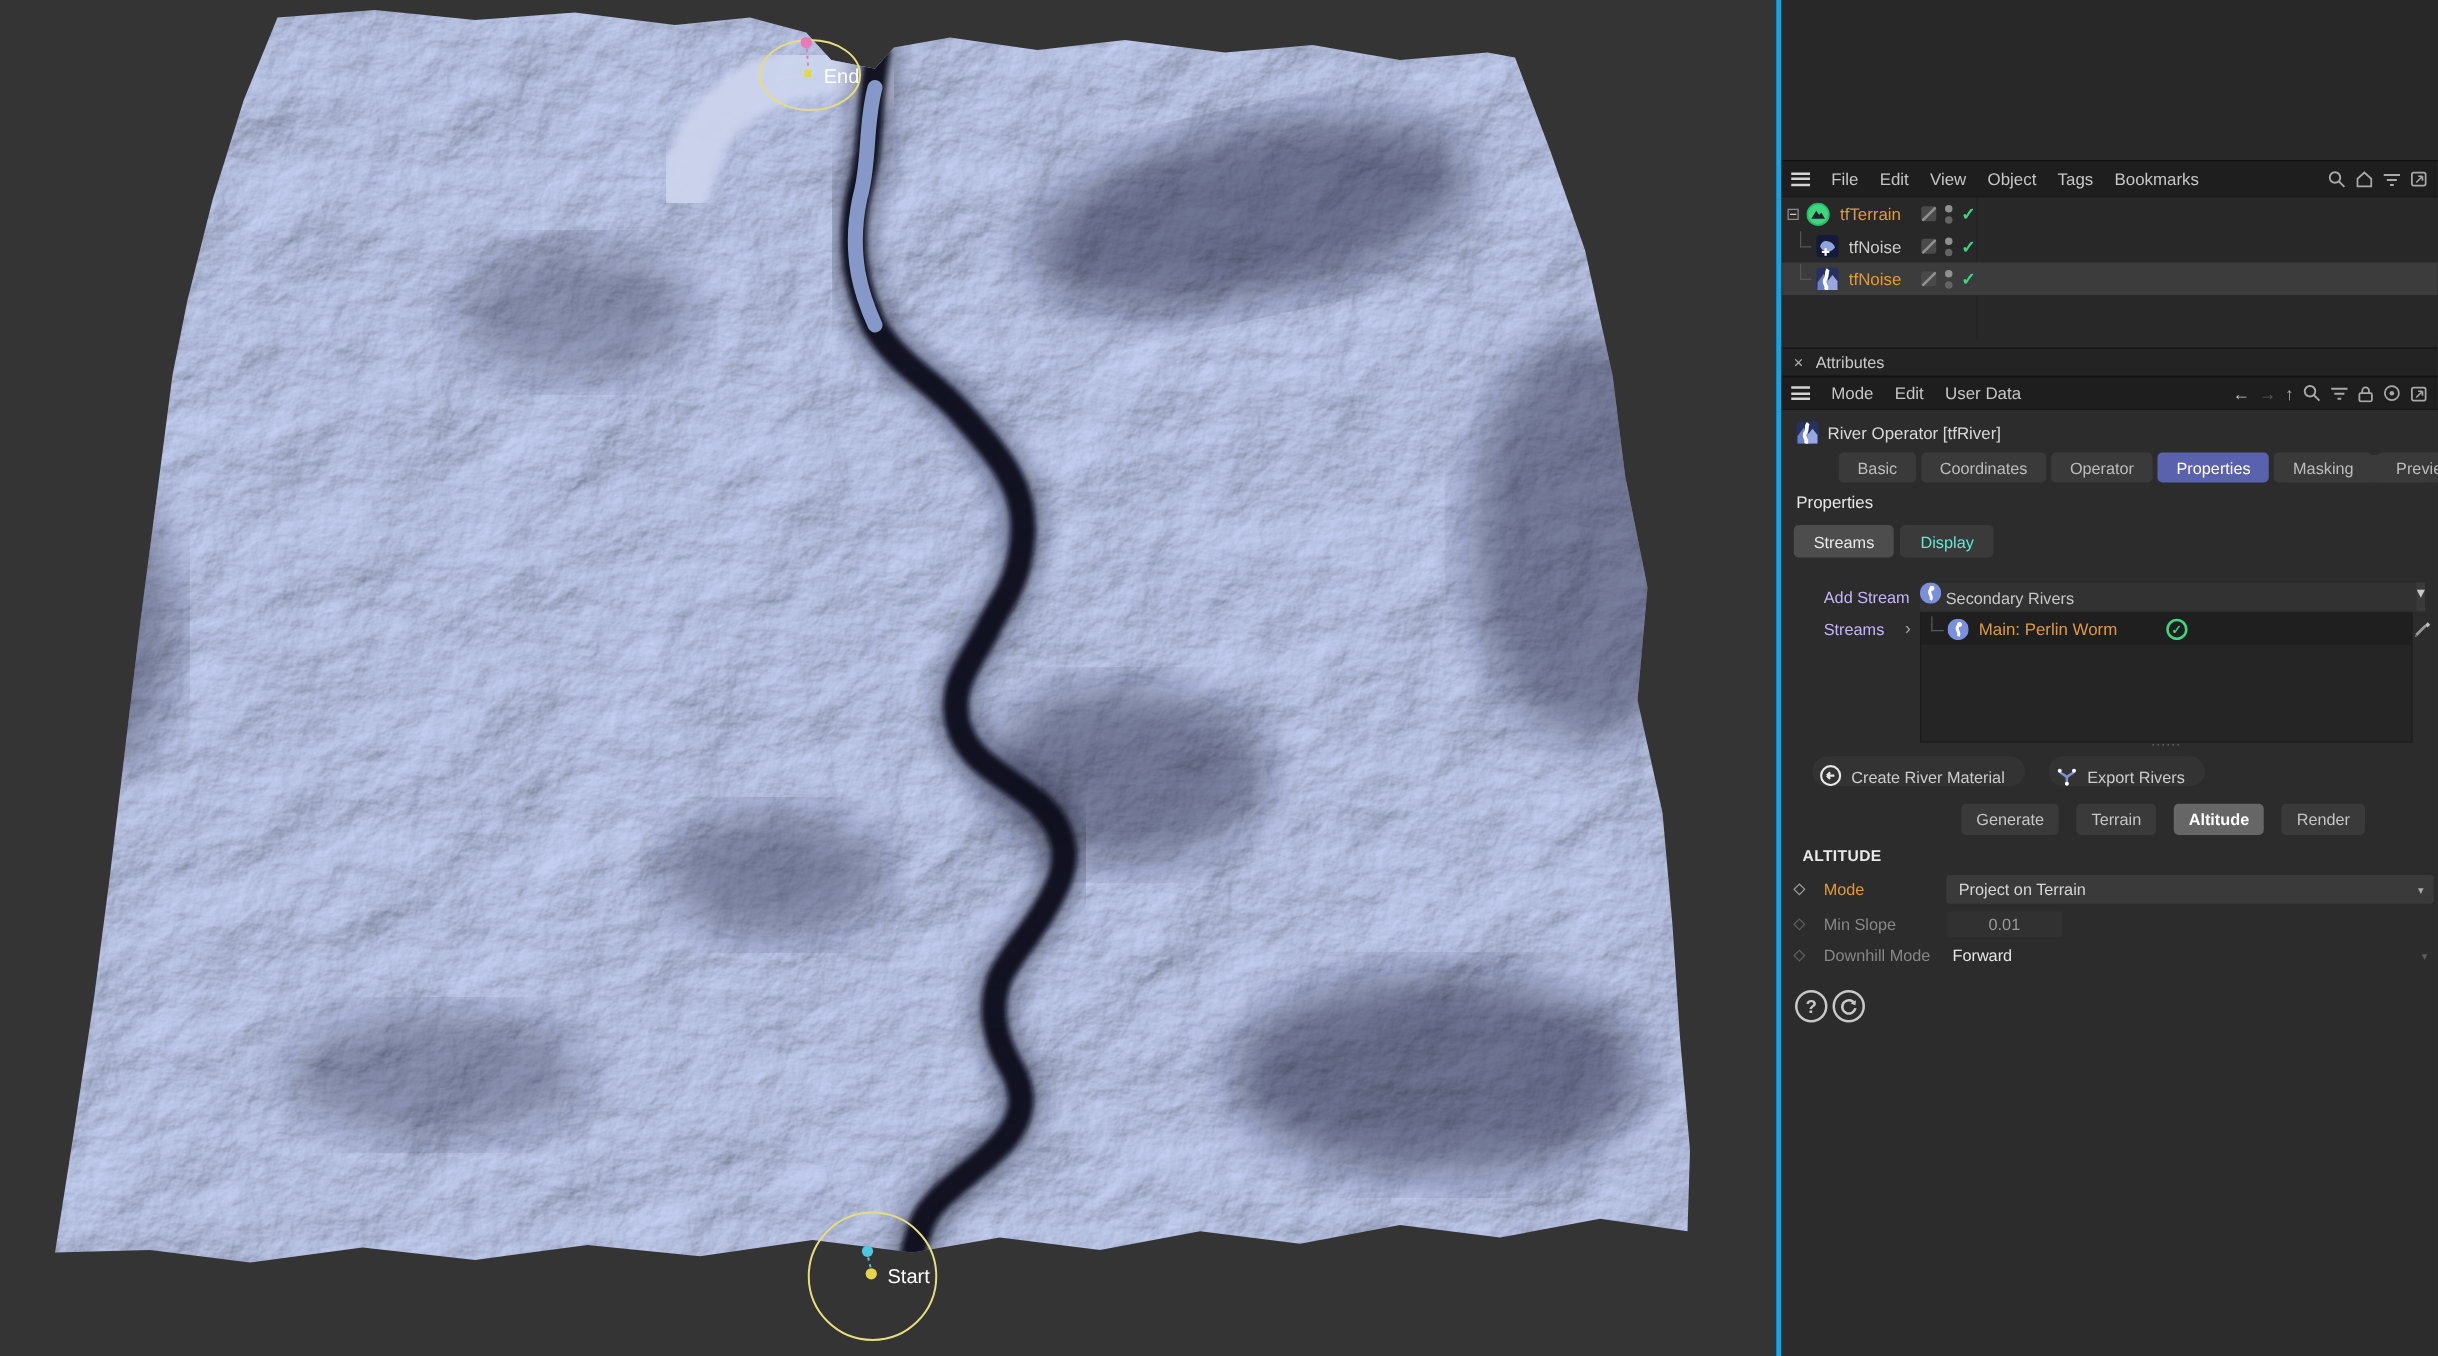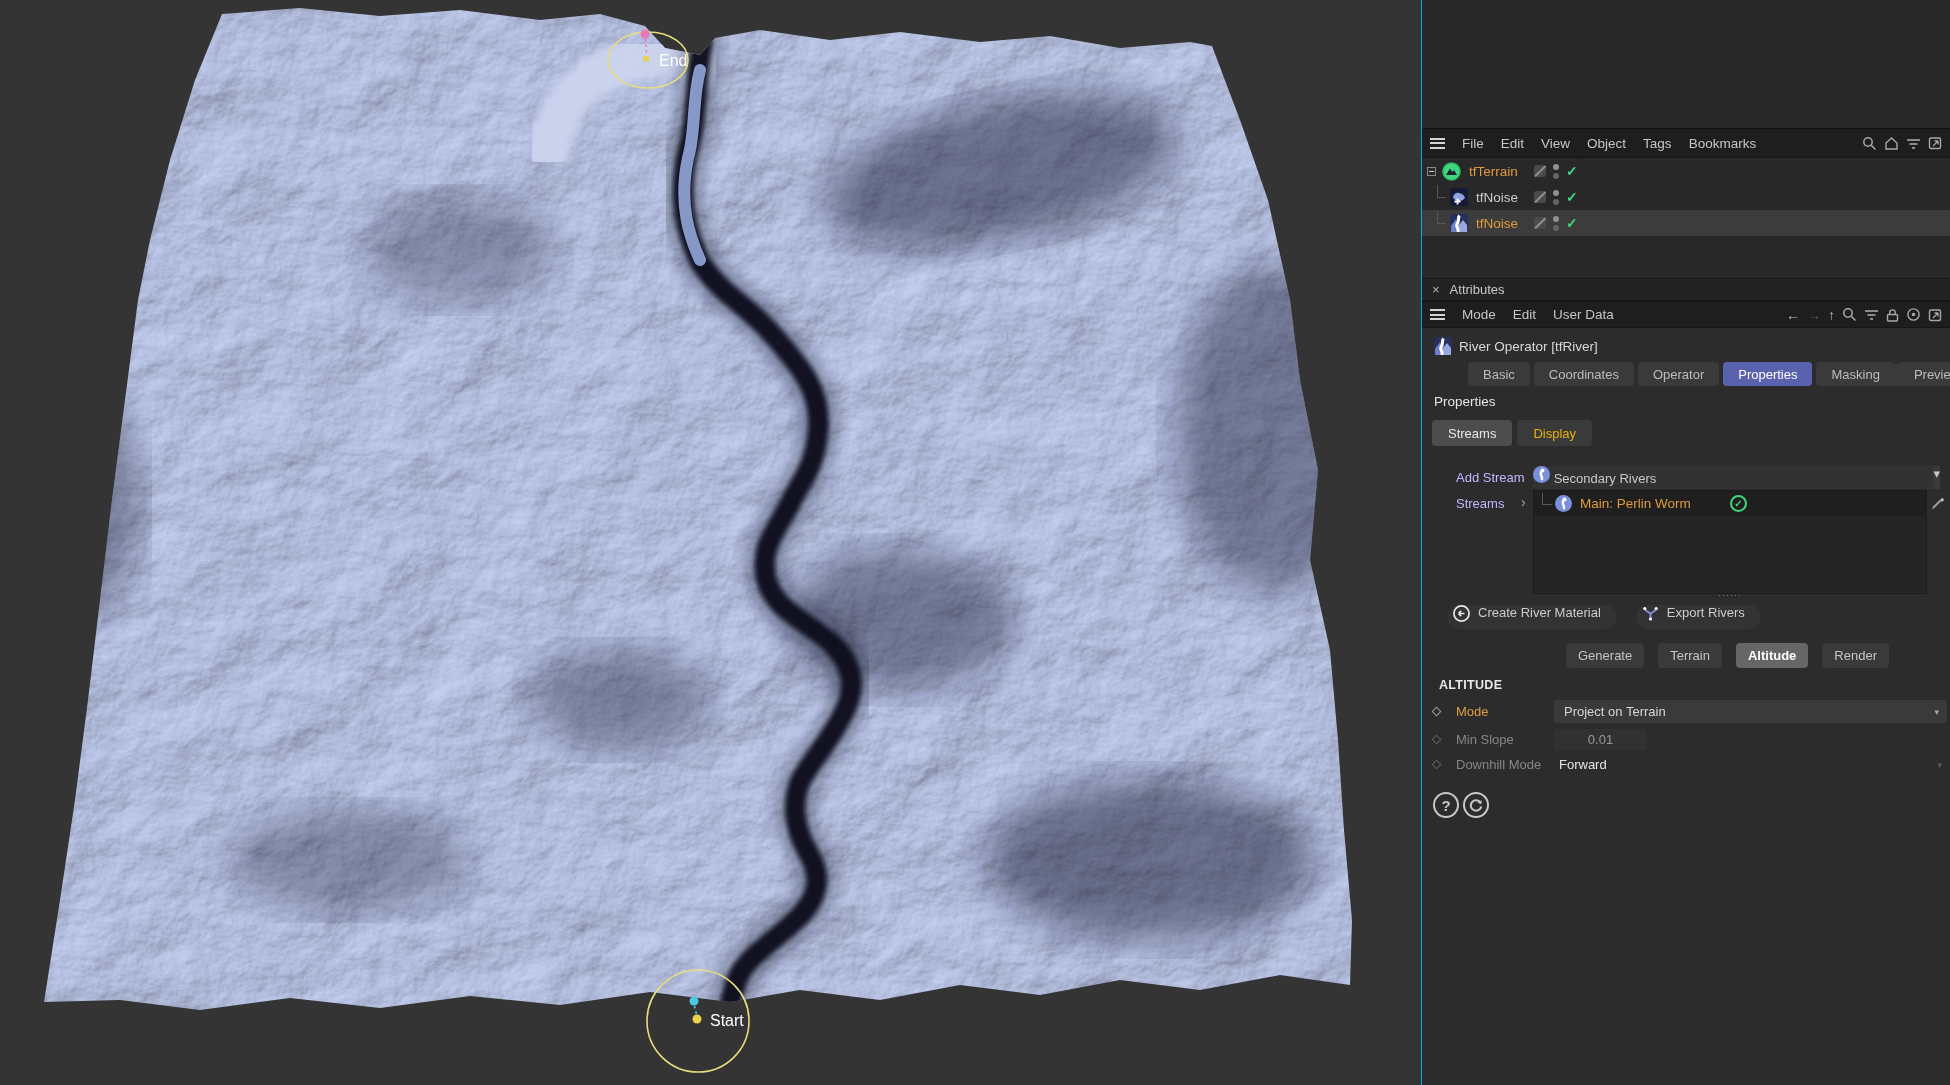--- a/index.html
+++ b/index.html
@@ -6,21 +6,21 @@
   html,body { width:1950px; height:1085px; overflow:hidden; background:#343434;
               font-family:"Liberation Sans", sans-serif; }
 
   
   .viewport { position:absolute; left:0; top:0; width:1421px; height:1085px; background:#343434; }
   .viewport svg { position:absolute; left:0; top:0; }
   .marker-label { fill:#ffffff; font-size:16px; font-family:"Liberation Sans",sans-serif; }
 
   
   .panel { position:absolute; left:1421px; top:0; width:529px; height:1085px;
-           background:#282828; border-left:1px solid #0ea5e9; color:#c8c8c8; font-size:13px; }
+           background:#282828; border-left:4px solid #0ea5e9; color:#c8c8c8; font-size:13px; }
 
   .om-topspace { position:absolute; top:0; left:0; right:0; height:128px; background:#282828; }
 
   .menubar { position:absolute; left:0; right:0; height:30px; background:#1e1e1e;
              display:flex; align-items:center; gap:17px; padding:0 8px;
              border-top:1px solid #111; border-bottom:1px solid #161616; }
   .menubar .mitem { color:#c6c6c6; font-size:13.5px; cursor:default; }
   .menubar .spacer { flex:1; }
   .menubar .righticons { display:flex; align-items:center; gap:7px; }
 
@@ -67,21 +67,21 @@
   .preset-dd .dd-main { width:91px; }
 
   .tabs { position:absolute; top:34px; left:10px; display:flex; gap:4px;padding-left:36px; }
   .tab { height:24px; border-radius:4px; background:#3a3a3a; color:#bcbcbc; font-size:13px;
          display:flex; align-items:center; justify-content:center; padding:0 15px; }
   .tab.active { background:#5a61ad; color:#ffffff; }
 
   .sec-title { position:absolute; top:66px; left:12px; color:#e6e6e6; font-size:13.5px; }
 
   .subtabs { position:absolute; top:92px; left:10px; display:flex; gap:5px; }
-  .subtab { height:26px; border-radius:4px; background:#3a3a3a; color:#eab308; font-size:13px;
+  .subtab { height:26px; border-radius:4px; background:#3a3a3a; color:#5eead4; font-size:13px;
             display:flex; align-items:center; padding:0 16px; }
   .subtab.active { background:#4d4d4d; color:#e8e8e8; }
 
   .prow { position:absolute; left:0; right:0; display:flex; align-items:center; }
   .plabel { position:absolute; left:34px; font-size:13px; color:#c4b5fd; }
   .row-addstream { top:138px; height:23px; }
   .addstream-dd { position:absolute; left:111px; right:10px; top:0; display:flex; height:23px; }
   .addstream-dd .dd-main { flex:1; border-radius:3px 0 0 3px; background:#323232; gap:7px; }
   .addstream-dd .dd-arrow { background:#3a3a3a; }
 
@@ -94,21 +94,21 @@
   .stream-item .sname { color:#e09a3e; font-size:13.5px; margin-left:8px; }
   .ok-ring { position:absolute; left:196px; width:17px; height:17px; border:2px solid #3fd67f; border-radius:50%;
              display:flex; align-items:center; justify-content:center; color:#3fd67f; font-size:10px; font-weight:bold; }
   .pen { position:absolute; right:4px; top:166px; }
 
   .drag-dots { position:absolute; top:262px; left:308px; transform:translateX(-50%);
                color:#8a8a8a; font-size:9px; letter-spacing:1px; }
 
   .pills { position:absolute; top:277px; left:25px; display:flex; gap:19px; }
   .pill { height:24px; background:#333333; border-radius:12px; color:#cccccc; font-size:13px;
-          display:flex; align-items:flex-start; gap:8px; padding:0 16px 0 6px; }
+          display:flex; align-items:flex-end; gap:8px; padding:0 16px 0 6px; }
 
   .mode-btns { position:absolute; top:315px; left:132px; display:flex; gap:14px;padding-left:12px; }
   .mbtn { height:25px; border-radius:4px; background:#3a3a3a; color:#c6c6c6; font-size:13px;
           display:flex; align-items:center; justify-content:center; padding:0 12px; }
   .mbtn.active { background:#666666; color:#ffffff; font-weight:bold; }
 
   .alt-heading { position:absolute; top:350px; left:17px; color:#e8e8e8; font-size:12.5px; font-weight:bold; letter-spacing:.3px; }
 
   .diamond { position:absolute; left:11px; width:7px; height:7px; border:1px solid #9a9a9a; transform:rotate(45deg); }
   .diamond.dim { border-color:#5d5d5d; }

